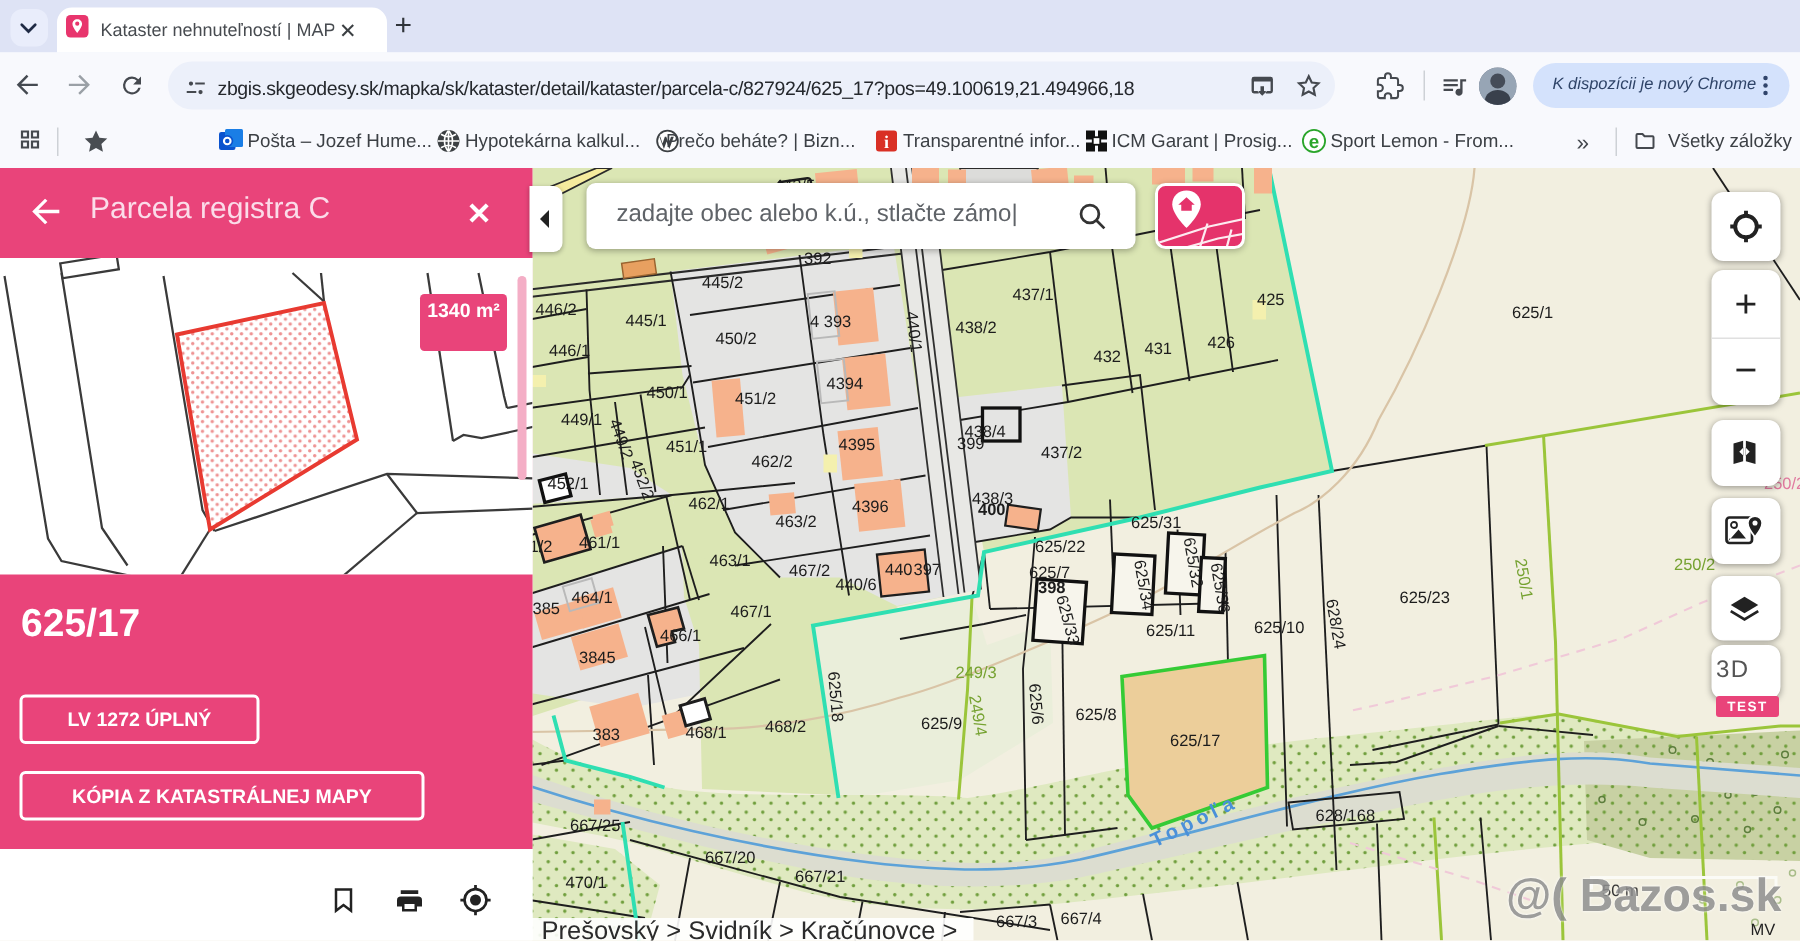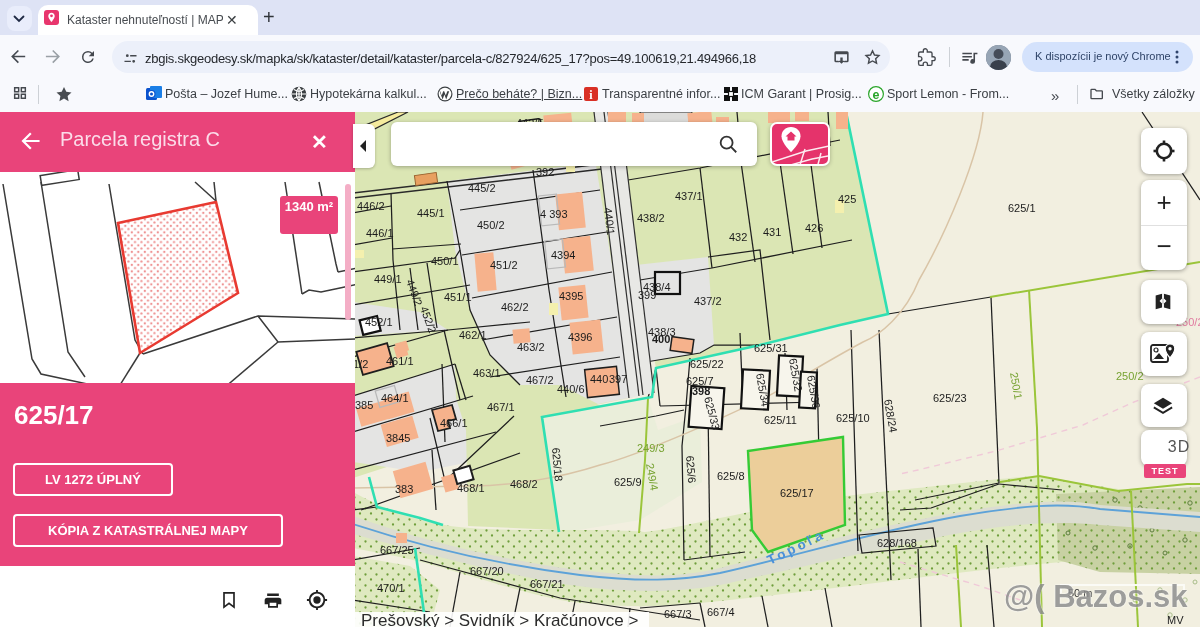--- a/index.html
+++ b/index.html
@@ -15,21 +15,21 @@
   #fav { left:44px; top:10px; width:15px; height:15px; border-radius:3px; background:#e8356d; }
   #tabtitle { left:67px; top:13px; font-size:12px; color:#474b50; white-space:nowrap; width:156px; overflow:hidden; }
   #tabx { left:226px; top:12px; font-size:14px; color:#3c4043; }
   #plus { left:263px; top:6px; font-size:20px; color:#30343a; font-weight:400; }
 
   
   #toolbar { left:0; top:35px; width:1200px; height:43px; background:#f8f9fd; }
   .navic { top:48px; color:#40454c; }
   #omni { left:112px; top:41px; width:778px; height:32px; background:#ecf0fa; border-radius:16px; }
   #url { left:145px; top:51px; font-size:13px; color:#25282d; letter-spacing:-0.25px; }
-  #newchrome { left:1022px; top:42px; width:171px; height:30px; background:#d4e2fc; border-radius:15px; }
+  #newchrome { left:1022px; top:42px; width:171px; height:30px; background:#d4e2fc; border-radius:15px;font-style:italic; }
   #newchrome span { position:absolute; left:13px; top:8px; font-size:11px; color:#2f4468; white-space:nowrap; }
   #avatar { left:986px; top:45px; width:25px; height:25px; border-radius:50%; background:#6b7687; overflow:hidden; }
 
   
   #bkbar { left:0; top:78px; width:1200px; height:34px; background:#f8f9fd; }
   .bk { position:absolute; top:87px; font-size:12.5px; color:#3c4045; white-space:nowrap; }
   .bkicon { position:absolute; top:86px; width:16px; height:16px; }
 
   
   #panel { left:0; top:112px; width:355px; height:515px; background:#fff; }
@@ -61,21 +61,21 @@
   
   .ctrl { position:absolute; left:1141px; width:46px; background:#fff; border-radius:8px; box-shadow:0 1px 4px rgba(0,0,0,.35); }
   #c-gps { top:128px; height:46px; }
   #c-zoom { top:180px; height:90px; }
   #c-zoom .zdiv { position:absolute; left:0; top:45px; width:46px; height:1px; background:#e0e0e0; }
   .zglyph { position:absolute; width:46px; text-align:center; font-size:26px; color:#222; font-weight:400; }
   #c-book { top:280px; height:44px; }
   #c-street { top:332px; height:44px; }
   #c-layer { top:384px; height:43px; }
   #c-3d { top:430px; height:36px; }
-  #c-3d span { position:absolute; left:16px; width:44px; text-align:center; top:8px; font-size:16px; color:#555; letter-spacing:1px; }
+  #c-3d span { position:absolute; left:3px; width:44px; text-align:left; top:8px; font-size:16px; color:#555; letter-spacing:1px; }
   #test { left:1144px; top:464px; width:42px; height:14px; background:#e9447a; border-radius:2px; color:#fff; font-size:9px; font-weight:bold; text-align:center; line-height:14px; letter-spacing:1px; }
 
   #crumb { left:353px; top:612px; width:296px; height:31px; background:rgba(255,255,255,0.9); font-size:17px; color:#2b2b2b; padding-left:8px; line-height:17px; overflow:hidden; }
   #mvsr { left:1167px; top:614px; font-size:11px; color:#222; }
   #bazos { left:1004px; top:579px; font-size:31px; font-weight:bold; color:#8f8f8f; opacity:0.85; white-space:nowrap; text-shadow:0 0 2px #fff, 0 0 1px #fff; }
 </style>
 </head>
 <body>
 
 <div class="abs" id="tabstrip"></div>
@@ -155,21 +155,21 @@
 <svg class="abs bkicon" style="left:291px;" viewBox="0 0 16 16">
     <circle cx="8" cy="8" r="7.3" fill="#3c4043"></circle>
     <path d="M1 8 h14 M8 1 v14 M3 3.5 a9 9 0 0 0 10 0 M3 12.5 a9 9 0 0 1 10 0 M8 1 a10.5 10.5 0 0 0 0 14 M8 1 a10.5 10.5 0 0 1 0 14" stroke="#fff" stroke-width="1.1" fill="none"></path>
   </svg>
 <div class="bk" style="left:310px;">Hypotekárna kalkul...</div>
 <svg class="abs bkicon" style="left:437px;" viewBox="0 0 16 16">
     <circle cx="8" cy="8" r="7.5" fill="#3c4043"></circle>
     <circle cx="8" cy="8" r="6.3" fill="#fff"></circle>
     <path d="M2.6 5.2 l3 8.2 1.8-5 1.8 5 3-8.2 h-1.9 l-1.5 4.4 -1.6-4.4 h-1 l-1.5 4.4 -1.5-4.4 z" fill="#3c4043"></path>
   </svg>
-<div class="bk" style="left:456px;text-decoration:underline;">Prečo beháte? | Bizn...</div>
+<div class="bk" style="left:444px;">Prečo beháte? | Bizn...</div>
 <svg class="abs bkicon" style="left:583px;" viewBox="0 0 16 16">
     <rect x="1" y="1" width="14" height="14" rx="2" fill="#d93025"></rect>
     <text x="8" y="12.5" font-size="12" fill="#fff" text-anchor="middle" font-family="Liberation Serif" font-weight="bold">i</text>
   </svg>
 <div class="bk" style="left:602px;">Transparentné infor...</div>
 <svg class="abs bkicon" style="left:723px;" viewBox="0 0 16 16">
     <rect x="1" y="1" width="6" height="6" fill="#111"></rect>
     <rect x="9" y="1" width="6" height="6" fill="#111"></rect>
     <rect x="1" y="9" width="6" height="6" fill="#111"></rect>
     <rect x="9" y="9" width="6" height="6" fill="#111"></rect>
@@ -567,20 +567,21 @@
 <svg class="abs" style="left:306px; top:589px;" width="22" height="22" viewBox="0 0 24 24">
     <path fill="#222" d="M12 8a4 4 0 1 0 0 8 4 4 0 0 0 0-8zm8.9 3A9 9 0 0 0 13 3.1V1h-2v2.1A9 9 0 0 0 3.1 11H1v2h2.1A9 9 0 0 0 11 20.9V23h2v-2.1a9 9 0 0 0 7.9-7.9H23v-2h-2.1zM12 19a7 7 0 1 1 0-14 7 7 0 0 1 0 14z"></path>
   </svg>
 
 <div class="abs" id="collapse">
     <svg style="position:absolute;left:4px;top:14px;" width="12" height="16" viewBox="0 0 12 16">
       <path d="M9 2 L3 8 L9 14 Z" fill="#222"></path>
     </svg>
   </div>
 <div class="abs" id="search">
+    <span class="ph">zadajte obec alebo k.ú., stlačte zámo|</span>
 <svg style="position:absolute; right:18px; top:11px;" width="22" height="22" viewBox="0 0 24 24">
       <path fill="none" stroke="#333" stroke-width="2" d="M10.5 4a6.5 6.5 0 1 1 0 13 6.5 6.5 0 0 1 0-13zM15.5 15.5 L21 21"></path>
     </svg>
   </div>
 <div class="abs" id="mapkabtn"><svg width="60" height="44" viewBox="0 0 60 44">
  <g stroke="#fff" stroke-width="1.5" fill="none" opacity="0.9">
   <path d="M0 38 L34 27 L62 21"></path>
   <path d="M8 44 L40 35 L62 31"></path>
   <path d="M27 44 L33 25"></path>
   <path d="M45 44 L49 29"></path>

